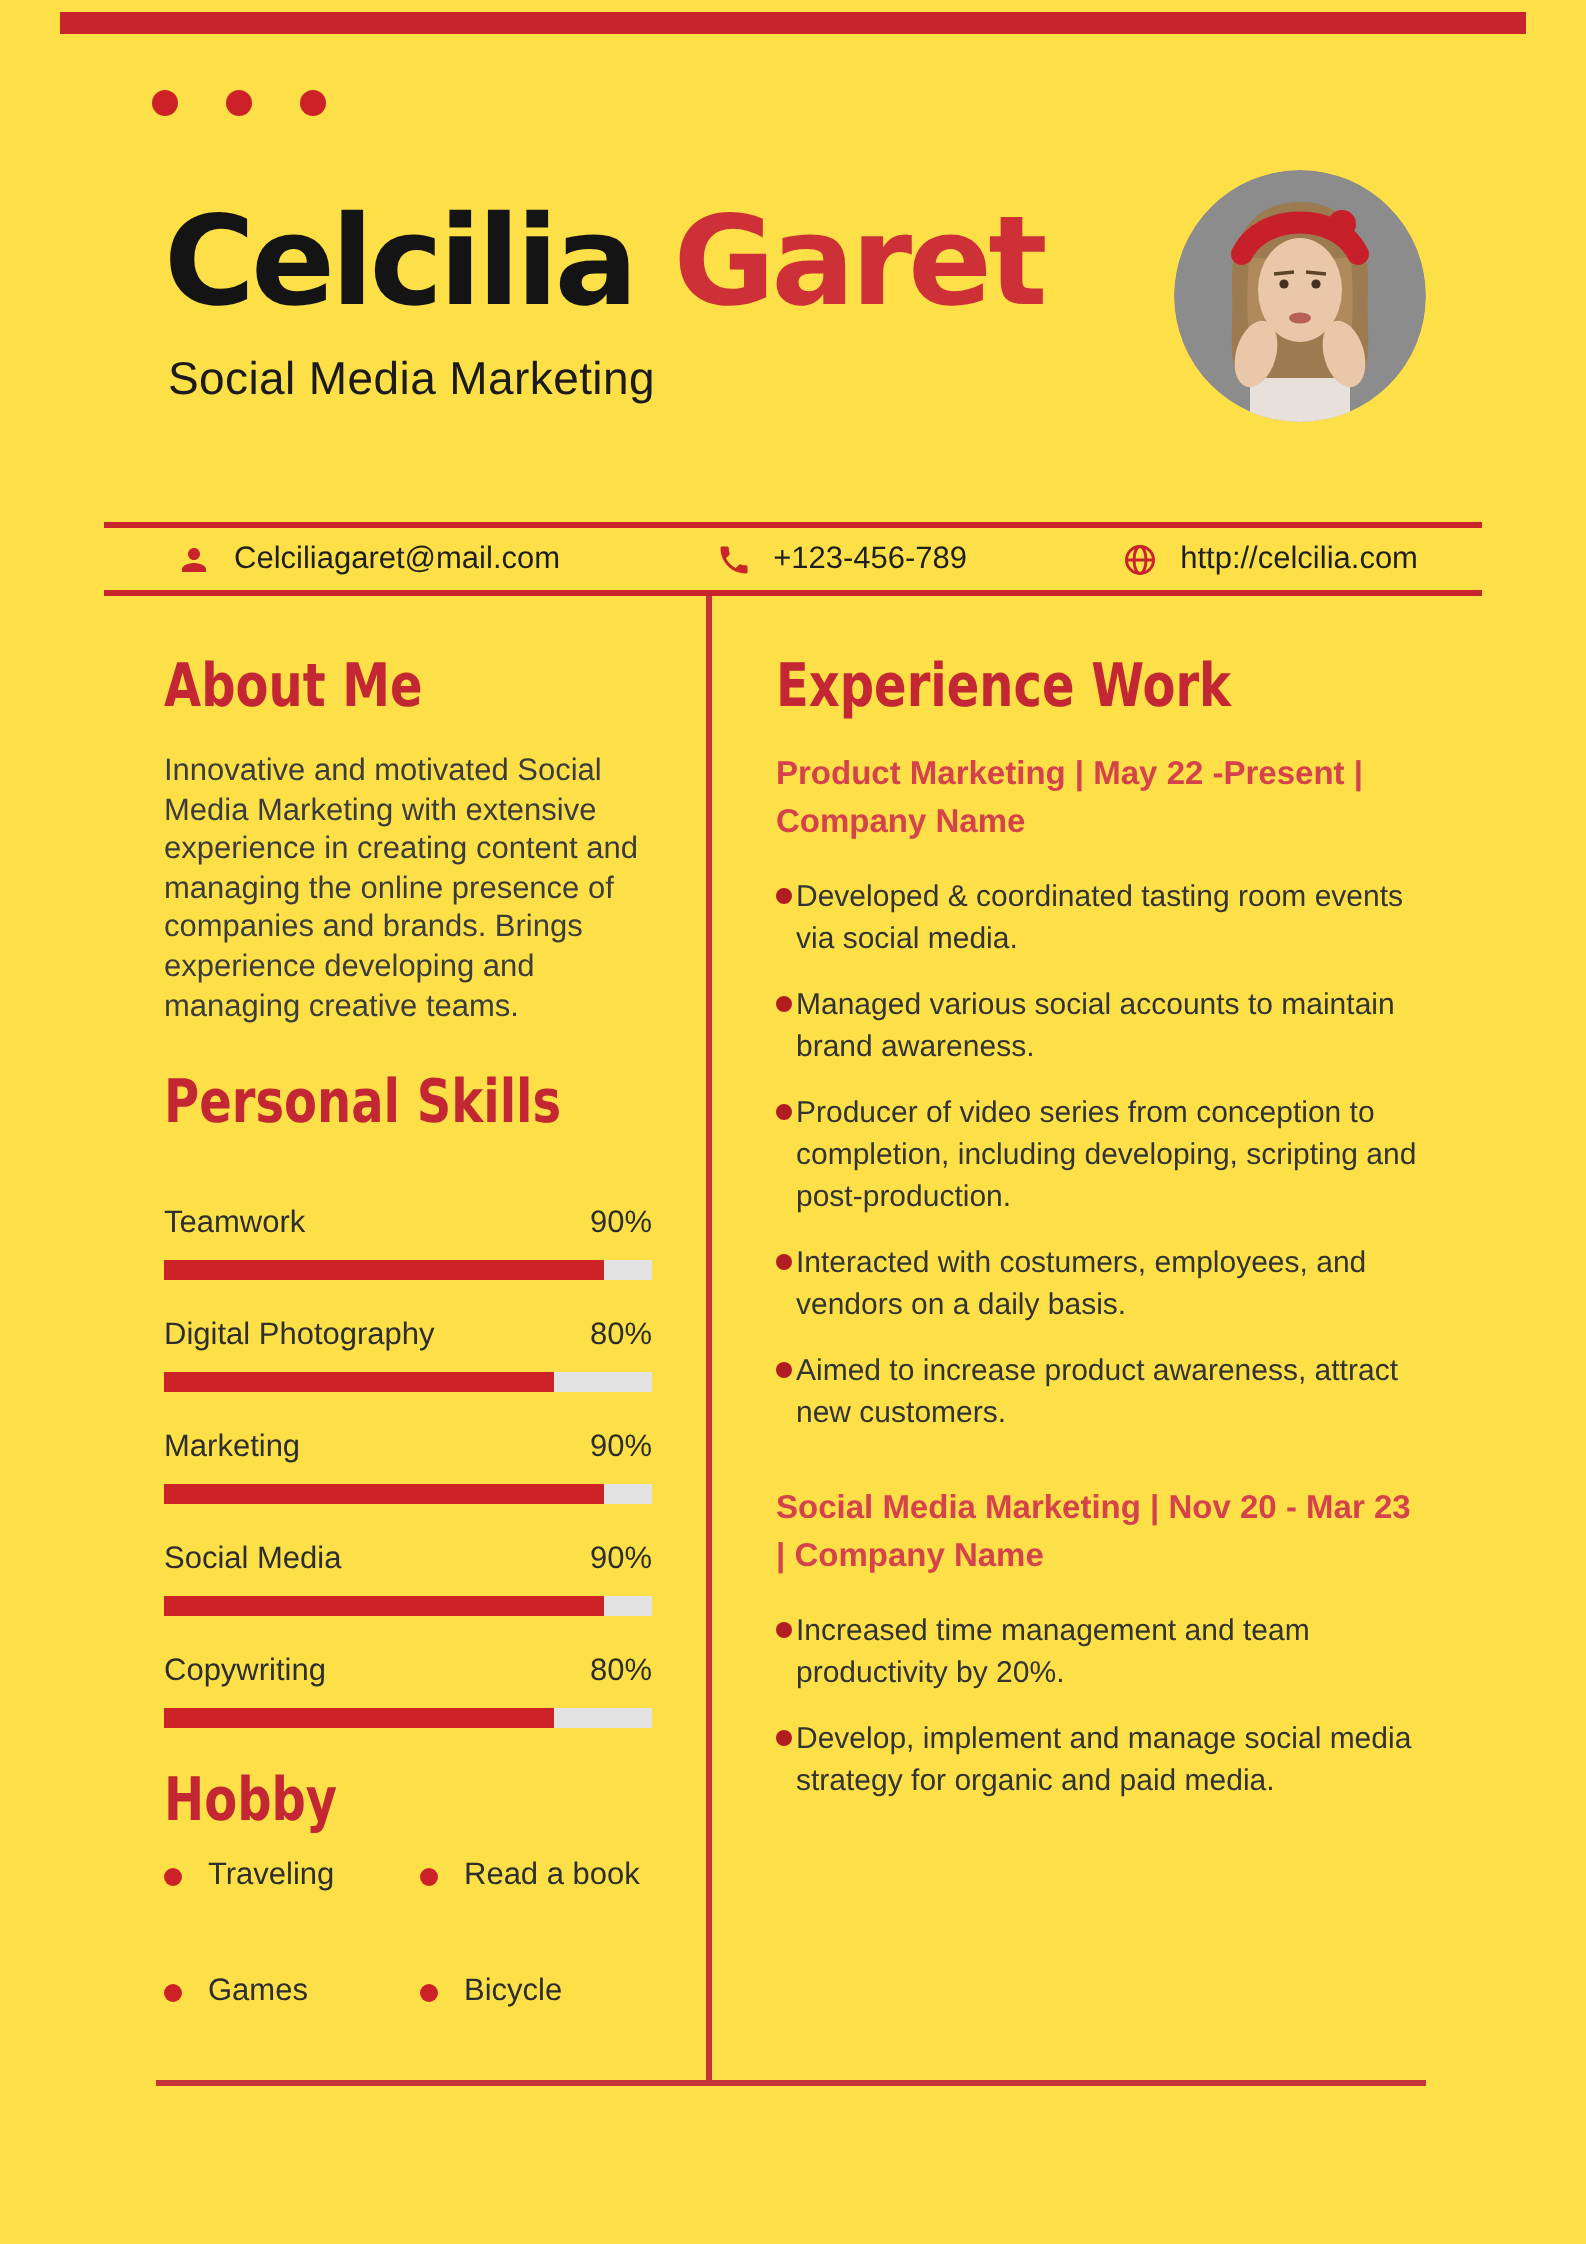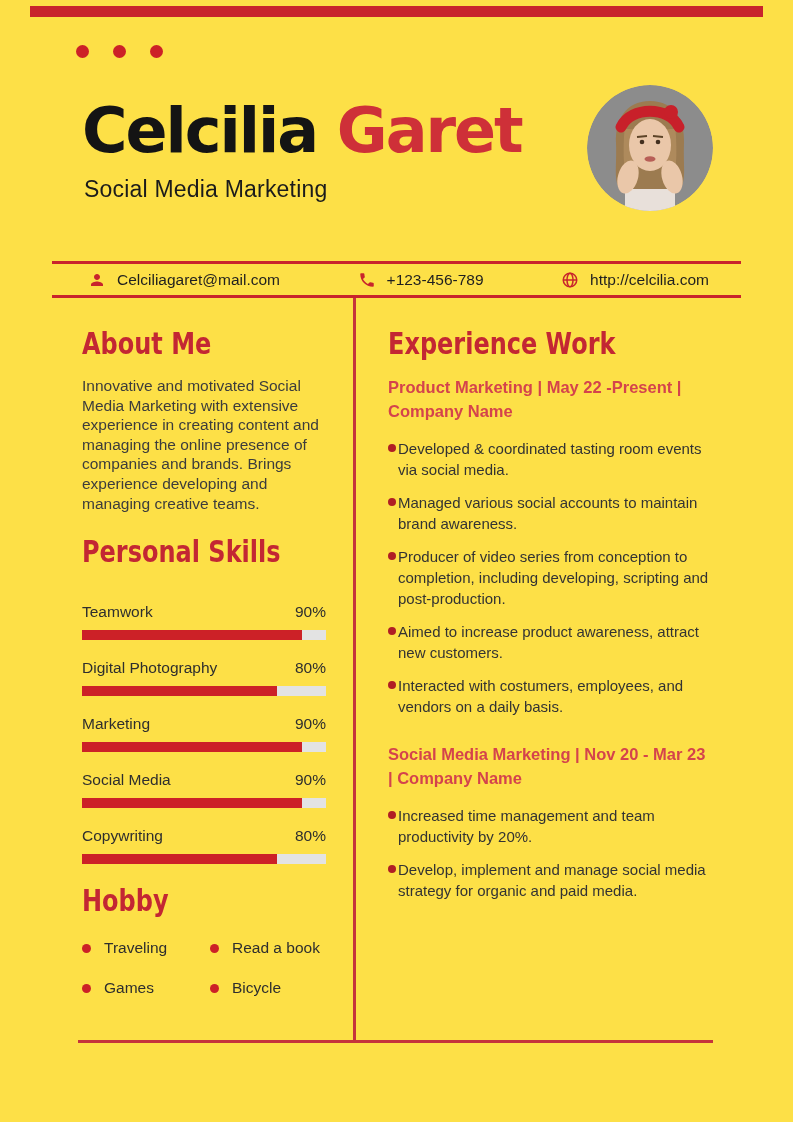--- a/index.html
+++ b/index.html
@@ -41,21 +41,21 @@
 
   #left-col{position:absolute;left:82px;top:326px;width:244px;}
   #about-text{margin:14px 0 0;font-size:15.5px;line-height:19.6px;color:var(--body-ink);}
   #skills-heading{margin-top:21px;}
   #skills-list{margin-top:33px;}
   .skill-row{margin-bottom:19px;}
   .skill-top{display:flex;justify-content:space-between;font-size:15.5px;color:#2e2e2e;margin-bottom:9px;}
   .skill-track{height:10px;background:var(--track);}
   .skill-fill{height:100%;background:var(--bar-red);}
   #hobby-heading{margin-top:13px;}
-  #hobby-grid{margin-top:20px;display:grid;grid-template-columns:128px 1fr;row-gap:22px;}
+  #hobby-grid{margin-top:10px;display:grid;grid-template-columns:128px 1fr;row-gap:40px;}
   .hobby-item{display:flex;align-items:center;gap:13px;font-size:15.5px;color:#2e2e2e;}
   .hobby-dot{width:9px;height:9px;border-radius:50%;background:var(--bar-red);flex:0 0 9px;}
 
   #right-col{position:absolute;left:388px;top:326px;width:324px;}
   #jobs{margin-top:14px;}
   .job.gap{margin-top:26px;}
   .job-title{font-weight:bold;font-size:16.5px;line-height:23.5px;color:var(--title-red);margin-bottom:15px;}
   .bullet-item{display:flex;gap:2px;margin-bottom:12px;font-size:15px;line-height:21px;color:#333;}
   .bullet-dot{flex:0 0 8px;width:8px;height:8px;border-radius:50%;background:var(--bullet-red);margin-top:6px;}
 </style>
@@ -206,25 +206,25 @@
           <div class="bullet-item">
             <span class="bullet-dot"></span>
             <span>Managed various social accounts to maintain brand awareness.</span>
           </div>
           <div class="bullet-item">
             <span class="bullet-dot"></span>
             <span>Producer of video series from conception to completion, including developing, scripting and post-production.</span>
           </div>
           <div class="bullet-item">
             <span class="bullet-dot"></span>
+            <span>Interacted with costumers, employees, and vendors on a daily basis.</span>
+          </div>
+          <div class="bullet-item">
+            <span class="bullet-dot"></span>
             <span>Aimed to increase product awareness, attract new customers.</span>
-          </div>
-          <div class="bullet-item">
-            <span class="bullet-dot"></span>
-            <span>Interacted with costumers, employees, and vendors on a daily basis.</span>
           </div>
         </div>
         <div class="job gap">
           <div class="job-title">Social Media Marketing | Nov 20 - Mar 23 | Company Name</div>
           <div class="bullet-item">
             <span class="bullet-dot"></span>
             <span>Increased time management and team productivity by 20%.</span>
           </div>
           <div class="bullet-item">
             <span class="bullet-dot"></span>

